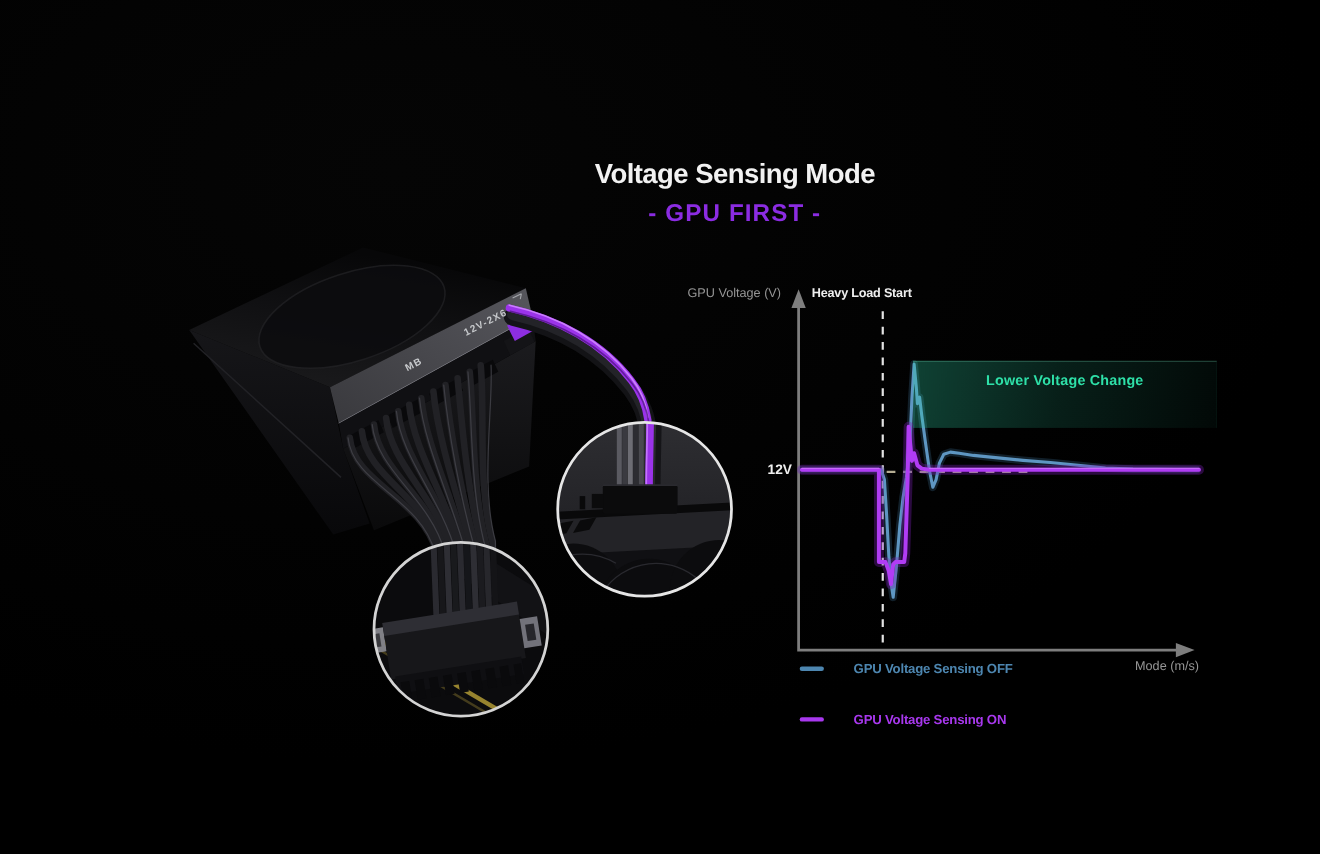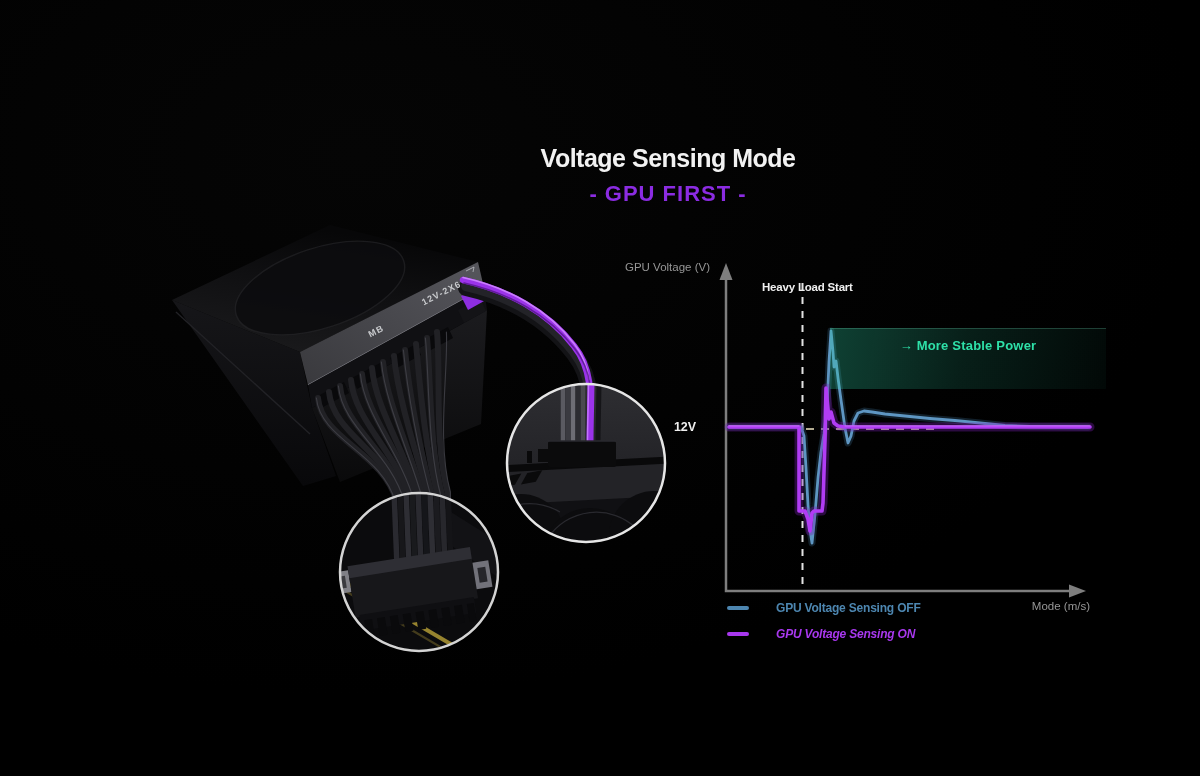--- a/index.html
+++ b/index.html
@@ -5,35 +5,35 @@
   html,body{margin:0;padding:0;background:#000;}
   .stage{position:relative;width:1200px;height:776px;background:radial-gradient(1400px 900px at 30% 20%,#050505 0%,#000 60%);overflow:hidden;font-family:"Liberation Sans",sans-serif;}
   .stage *{box-sizing:border-box;}
   #art{position:absolute;left:0;top:0;}
   .txt{position:absolute;white-space:nowrap;}
   .title{left:468px;top:144px;width:400px;text-align:center;color:#f2f2f2;font-size:25px;font-weight:bold;letter-spacing:-0.5px;}
   .subtitle{left:468px;top:181px;width:400px;text-align:center;color:#8b2ce2;font-size:22px;font-weight:bold;letter-spacing:1px;}
   .lbl-gray{color:#969696;font-size:11.5px;font-weight:normal;}
   .lbl-white{color:#efefef;font-size:11.5px;font-weight:bold;}
   .y-axis-label{left:560px;top:261px;width:150px;text-align:right;}
-  .event-label{left:762px;top:261px;letter-spacing:-0.2px;margin-top:20px;}
-  .yref-label{left:650px;top:420px;width:70px;text-align:center;font-size:12.5px;}
+  .event-label{left:738px;top:261px;letter-spacing:-0.2px;}
+  .yref-label{left:650px;top:420px;width:70px;text-align:right;font-size:12.5px;}
   .x-axis-label{left:990px;top:600px;width:100px;text-align:right;}
   .green-box{position:absolute;left:830px;top:328px;width:276px;height:61px;
     background:linear-gradient(100deg,rgba(46,213,168,0.30) 0%,rgba(46,213,168,0.14) 48%,rgba(46,213,168,0.04) 100%);
     border-top:1px solid rgba(130,255,215,0.22);
     text-align:center;padding-top:7px;}
   .green-box .ln{color:#2ee0a8;font-size:13px;font-weight:bold;line-height:20px;letter-spacing:0.2px;}
   .legend-row{position:absolute;display:flex;align-items:center;gap:27px;}
   .legend-row .dash{width:22px;height:4px;border-radius:2px;}
   .legend-row .lab{font-size:12px;font-weight:bold;letter-spacing:-0.2px;}
   .legend-off{left:727px;top:601px;}
   .legend-off .dash{background:#4d86b0;}
   .legend-off .lab{color:#4d86b0;}
-  .legend-on{left:727px;top:627px;font-style:italic;}
+  .legend-on{left:727px;top:647px;}
   .legend-on .dash{background:#a838ee;}
   .legend-on .lab{color:#a838ee;}
   .psu-label{position:absolute;color:#c7c9cc;font-weight:bold;letter-spacing:1.2px;font-size:9px;transform:rotate(-27deg);}
   .psu-label-mb{left:368px;top:326px;}
   .psu-label-gpu{left:420px;top:288px;}
 </style>
 </head>
 <body>
 
 <div class="stage">
@@ -233,21 +233,21 @@
 
   <div class="txt title">Voltage Sensing Mode</div>
   <div class="txt subtitle">- GPU FIRST -</div>
 
   <div class="txt lbl-gray y-axis-label">GPU Voltage (V)</div>
   <div class="txt lbl-white event-label">Heavy Load Start</div>
   <div class="txt lbl-white yref-label">12V</div>
   <div class="txt lbl-gray x-axis-label">Mode (m/s)</div>
 
   <div class="green-box">
-    <div class="ln">→ More Stable Power</div>
+    <div class="ln">Lower Voltage Change</div>
   </div>
 
   <div class="legend-row legend-off">
     <span class="dash"></span>
     <span class="lab">GPU Voltage Sensing OFF</span>
   </div>
   <div class="legend-row legend-on">
     <span class="dash"></span>
     <span class="lab">GPU Voltage Sensing ON</span>
   </div>

